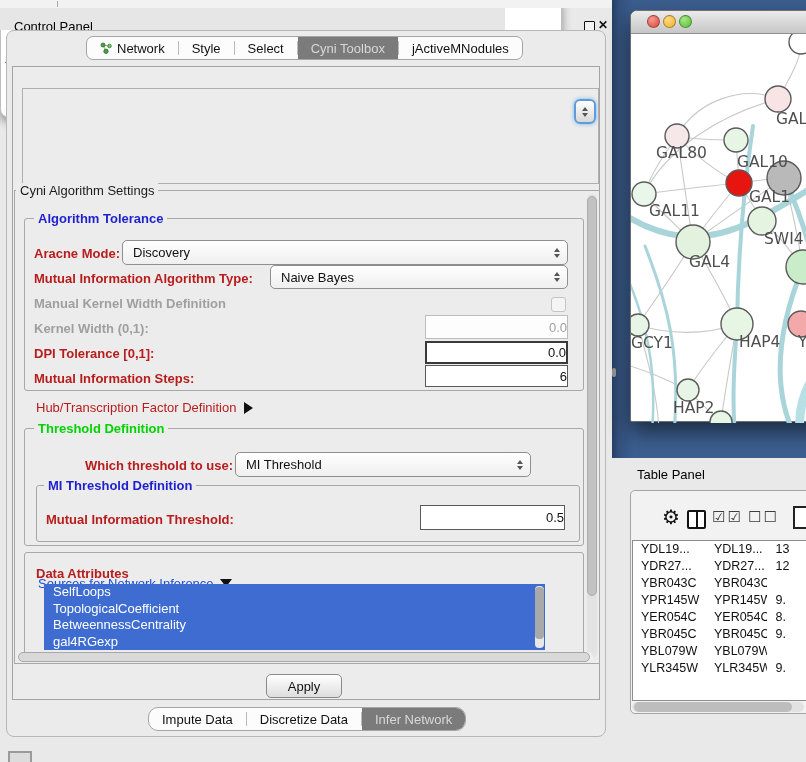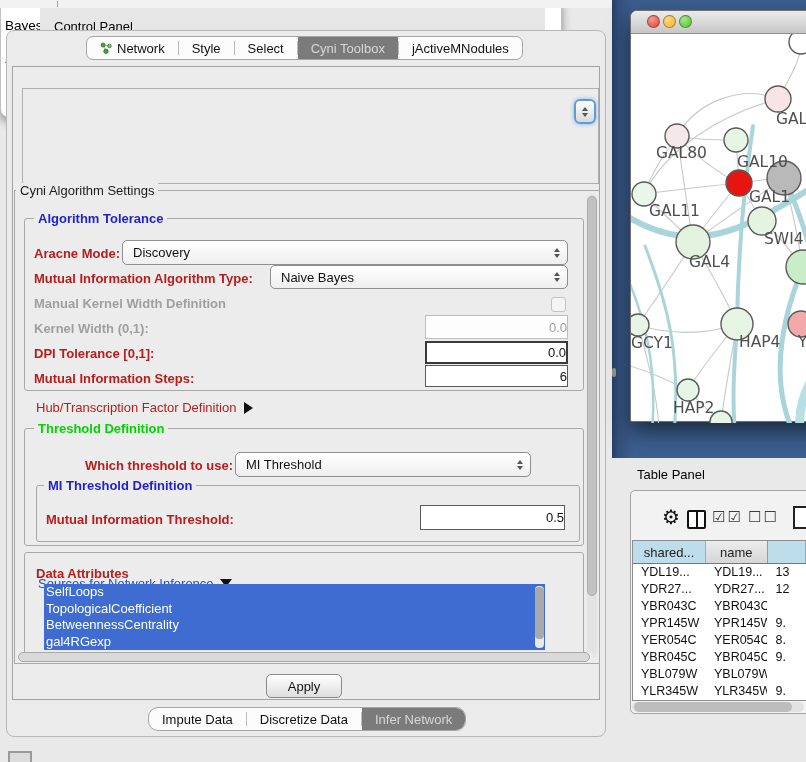--- a/index.html
+++ b/index.html
@@ -19,21 +19,21 @@
           display:flex;flex-direction:column;gap:2px;}
   .tri-up{width:0;height:0;border-left:3.5px solid transparent;border-right:3.5px solid transparent;
           border-bottom:4.5px solid #555;}
   .tri-down{width:0;height:0;border-left:3.5px solid transparent;border-right:3.5px solid transparent;
           border-top:4.5px solid #555;}
   .field{position:absolute;background:#fff;font-size:13px;color:#111;display:flex;align-items:center;
          justify-content:flex-end;box-sizing:border-box;}
   
   #top-strip{left:0;top:0;width:612px;height:8px;background:#f2f2f2;}
   #top-strip-tick{left:57px;top:1px;width:1px;height:6px;background:#a9a9a9;}
-  #cp-titlebar{left:0;top:8px;width:505px;height:22px;background:#e6e6e6;margin-left:40px;}
+  #cp-titlebar{left:0;top:8px;width:505px;height:22px;background:#e6e6e6;}
   #cp-title{left:14px;top:11px;font-size:13px;color:#000;position:absolute;}
   #cp-float{left:584px;top:13px;width:9px;height:9px;border:1.5px solid #111;border-radius:1px;position:absolute;background:#f4f4f4;}
   #cp-close{left:598px;top:10px;position:absolute;font-size:12px;font-weight:bold;color:#111;}
   #outer-box{left:6px;top:30px;width:600px;height:707px;background:#ebebeb;
              border:1px solid #b7b7b7;border-radius:8px;box-sizing:border-box;}
   #content-panel{left:12px;top:66px;width:588px;height:634px;border:1px solid #a3a3a3;
                  background:#ececec;box-sizing:border-box;}
   
   .tabbar{position:absolute;display:flex;align-items:stretch;background:#fcfcfc;
           border:1px solid #a5a5a5;border-radius:7px;height:24px;box-sizing:border-box;overflow:hidden;}
@@ -64,21 +64,21 @@
   #steps-field{border:1px solid #5a5a5a;}
   #mith-field{border:1px solid #5a5a5a;}
   #manual-checkbox{left:551px;top:297px;width:13px;height:13px;border:1.5px solid #c4c4c4;
                    border-radius:3px;background:#f4f4f4;position:absolute;}
   .arrow-right{display:inline-block;width:0;height:0;border-top:6px solid transparent;
                border-bottom:6px solid transparent;border-left:9px solid #111;margin-left:8px;vertical-align:-2px;}
   .arrow-down{display:inline-block;width:0;height:0;border-left:6px solid transparent;
               border-right:6px solid transparent;border-top:8px solid #111;margin-left:6px;vertical-align:1px;}
   
   #attr-list{left:44px;top:584px;width:501px;height:66px;background:#fff;position:absolute;overflow:hidden;z-index:6;}
-  .li{font-size:13px;line-height:16.5px;color:#fff;background:#3e6cd1;padding-left:2px;}
+  .li{font-size:13px;line-height:16.5px;color:#fff;background:#3e6cd1;padding-left:9px;}
   #list-scroll{position:absolute;left:535px;top:586px;width:9px;height:62px;background:#e8e8e8;border-radius:4px;z-index:7;}
   #list-thumb{position:absolute;left:0;top:1px;width:9px;height:52px;background:#a9a9a9;border-radius:4px;}
   #hscroll{position:absolute;left:17px;top:652px;width:576px;height:10px;background:#efefef;border-radius:5px;z-index:6;}
   #hscroll-thumb{position:absolute;left:1px;top:0;width:572px;height:10px;background:#d9d9d9;
                  border:1px solid #a8a8a8;border-radius:5px;box-sizing:border-box;}
   #apply-btn{left:266px;top:674px;width:74px;height:22px;position:absolute;border:1px solid #8a8a8a;
              border-radius:5px;background:linear-gradient(#ffffff,#dedede);font-size:13px;color:#111;
              display:flex;align-items:center;justify-content:center;z-index:6;}
   #mini-icon{left:8px;top:751px;width:20px;height:14px;border:2px solid #9a9a9a;background:#dcdcdc;position:absolute;}
   
@@ -368,25 +368,20 @@
 
 <span id="gear-icon">⚙</span>
 <div id="col-icon">
     <div id="col-icon-div"></div>
   </div>
 <span class="cbpair" id="cb-checked">☑☑</span>
 <span class="cbpair" id="cb-unchecked">☐☐</span>
 <div id="doc-icon"></div>
 
 <div id="tp-table">
-  <div id="tp-head">
-      <div class="th c0 hl">shared...</div>
-      <div class="th c1 plain">name</div>
-      <div class="th c2 hl"></div>
-    </div>
   <div id="tp-rows">
       <div class="tr">
         <div class="td c0">YDL19...</div>
         <div class="td c1">YDL19...</div>
         <div class="td c2">13</div>
       </div>
       <div class="tr">
         <div class="td c0">YDR27...</div>
         <div class="td c1">YDR27...</div>
         <div class="td c2">12</div>

